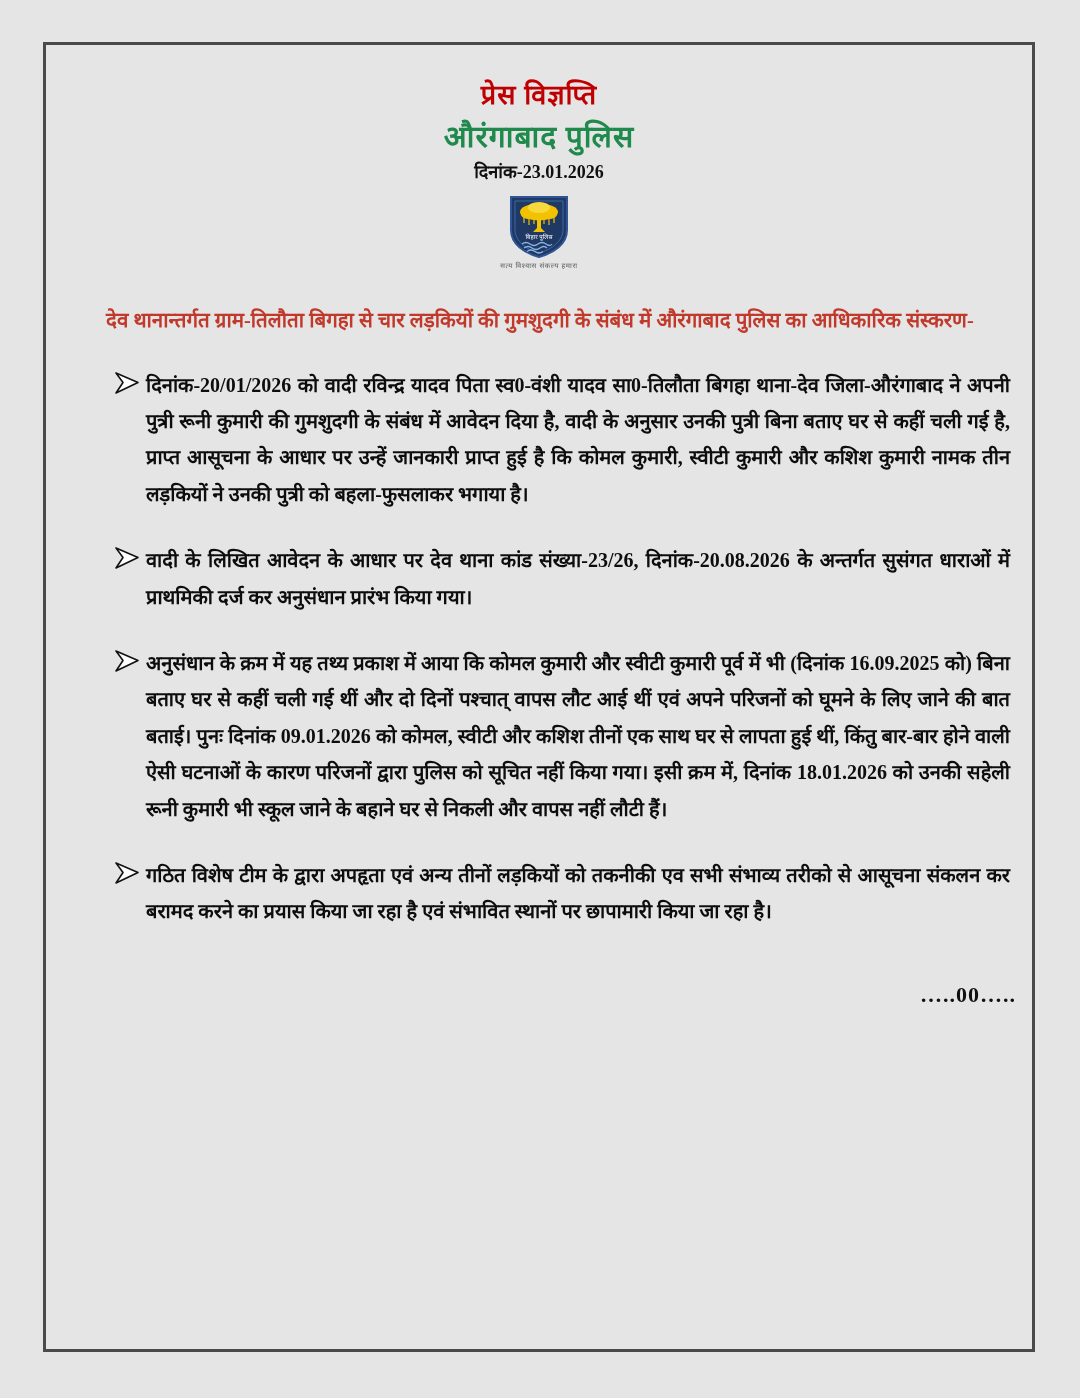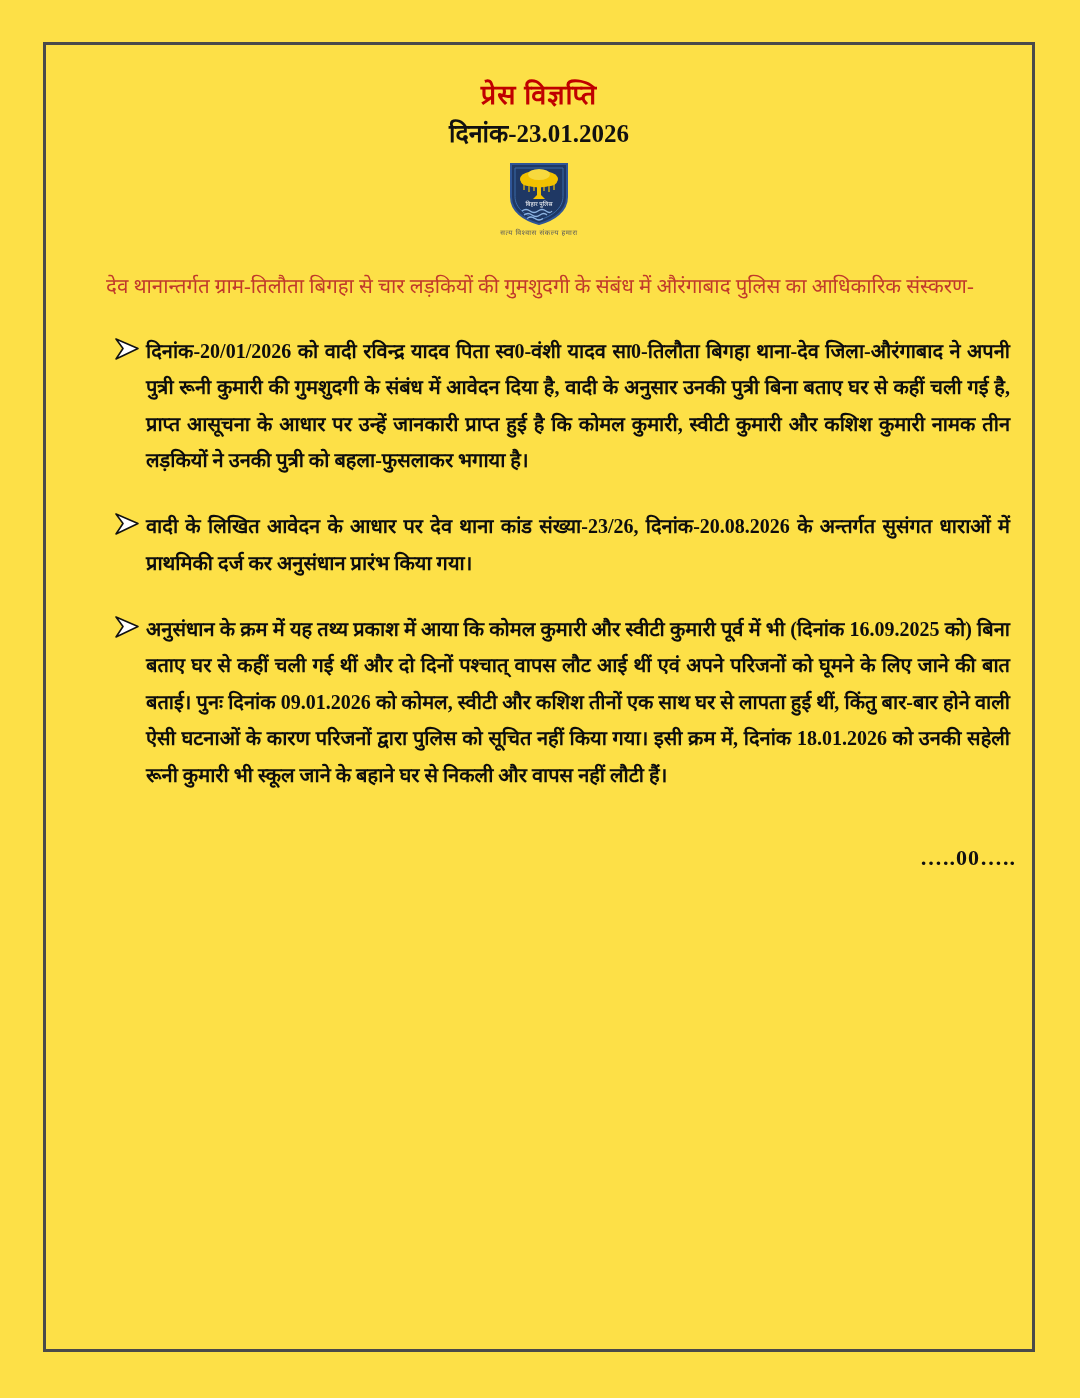--- a/index.html
+++ b/index.html
@@ -12,21 +12,21 @@
     width: 1080px;
     height: 1398px;
     font-family: "Liberation Serif", "DejaVu Serif", serif;
     -webkit-font-smoothing: antialiased;
   }
 
   .page {
     position: relative;
     width: 1080px;
     height: 1398px;
-    background: #fde047;
+    background: #e5e5e5;
     box-sizing: border-box;
   }
 
   
   .page-border {
     position: absolute;
     left: 43px;
     top: 42px;
     width: 992px;
     height: 1310px;
@@ -59,21 +59,21 @@
   .title-sub {
     color: #1f8a4c;
     font-size: 30px;
     font-weight: 700;
     letter-spacing: 1px;
     line-height: 1.3;
     margin: 4px 0 0 0;
   }
   .title-date {
     color: #111111;
-    font-size: 25px;
+    font-size: 18px;
     font-weight: 700;
     line-height: 1.3;
     margin: 5px 0 0 0;
   }
 
   
   .emblem-wrap {
     margin-top: 10px;
     text-align: center;
     line-height: 0;
@@ -89,21 +89,21 @@
     letter-spacing: 0.6px;
     line-height: 1.2;
     font-family: "Liberation Sans", sans-serif;
   }
 
   
   .subtitle {
     margin-top: 34px;
     color: #c0392b;
     font-size: 20.5px;
-    font-weight: 400;
+    font-weight: 700;
     line-height: 1.55;
     text-align: justify;
     text-justify: inter-word;
     padding: 0 4px 0 44px;
   }
 
   
   .bullets {
     margin-top: 30px;
     padding: 0;
@@ -146,20 +146,21 @@
 <body>
 
 <div class="page">
 
   <div class="page-border"></div>
 
   <div class="content">
 
     <div class="masthead">
       <div class="title-main">प्रेस विज्ञप्ति</div>
+      <div class="title-sub">औरंगाबाद पुलिस</div>
       <div class="title-date">दिनांक-23.01.2026</div>
 
       <div class="emblem-wrap">
         <svg class="emblem-svg" width="64" height="66" viewBox="0 0 64 66">
 
           <path d="M4 3 H60 V36 C60 50 47 59 32 63 C17 59 4 50 4 36 Z" fill="#1f3864" stroke="#2f5597" stroke-width="2"></path>
 
           <path d="M8 7 H56 V35.5 C56 47.5 44.5 55.5 32 59 C19.5 55.5 8 47.5 8 35.5 Z" fill="none" stroke="#3b6aa8" stroke-width="1"></path>
 
           <ellipse cx="32" cy="18" rx="19" ry="8.5" fill="#f2c200"></ellipse>
@@ -215,19 +216,27 @@
 
       <li class="bullet-item">
         <span class="bullet-arrow">
           <svg width="26" height="24" viewBox="0 0 26 24">
             <path d="M2 2 L24 11.5 L2 22 L9 11.5 Z" fill="#ffffff" stroke="#111111" stroke-width="1.6" stroke-linejoin="round"></path>
           </svg>
         </span>
         <span>अनुसंधान के क्रम में यह तथ्य प्रकाश में आया कि कोमल कुमारी और स्वीटी कुमारी पूर्व में भी (दिनांक 16.09.2025 को) बिना बताए घर से कहीं चली गई थीं और दो दिनों पश्चात् वापस लौट आई थीं एवं अपने परिजनों को घूमने के लिए जाने की बात बताई। पुनः दिनांक 09.01.2026 को कोमल, स्वीटी और कशिश तीनों एक साथ घर से लापता हुई थीं, किंतु बार-बार होने वाली ऐसी घटनाओं के कारण परिजनों द्वारा पुलिस को सूचित नहीं किया गया। इसी क्रम में, दिनांक 18.01.2026 को उनकी सहेली रूनी कुमारी भी स्कूल जाने के बहाने घर से निकली और वापस नहीं लौटी हैं।</span>
       </li>
 
+      <li class="bullet-item">
+        <span class="bullet-arrow">
+          <svg width="26" height="24" viewBox="0 0 26 24">
+            <path d="M2 2 L24 11.5 L2 22 L9 11.5 Z" fill="#ffffff" stroke="#111111" stroke-width="1.6" stroke-linejoin="round"></path>
+          </svg>
+        </span>
+        <span>गठित विशेष टीम के द्वारा अपहृता एवं अन्य तीनों लड़कियों को तकनीकी एव सभी संभाव्य तरीको से आसूचना संकलन कर बरामद करने का प्रयास किया जा रहा है एवं संभावित स्थानों पर छापामारी किया जा रहा है।</span>
+      </li>
 
     </ul>
 
     <div class="closing">…..00…..</div>
 
   </div>
 </div>
 
 </body></html>

